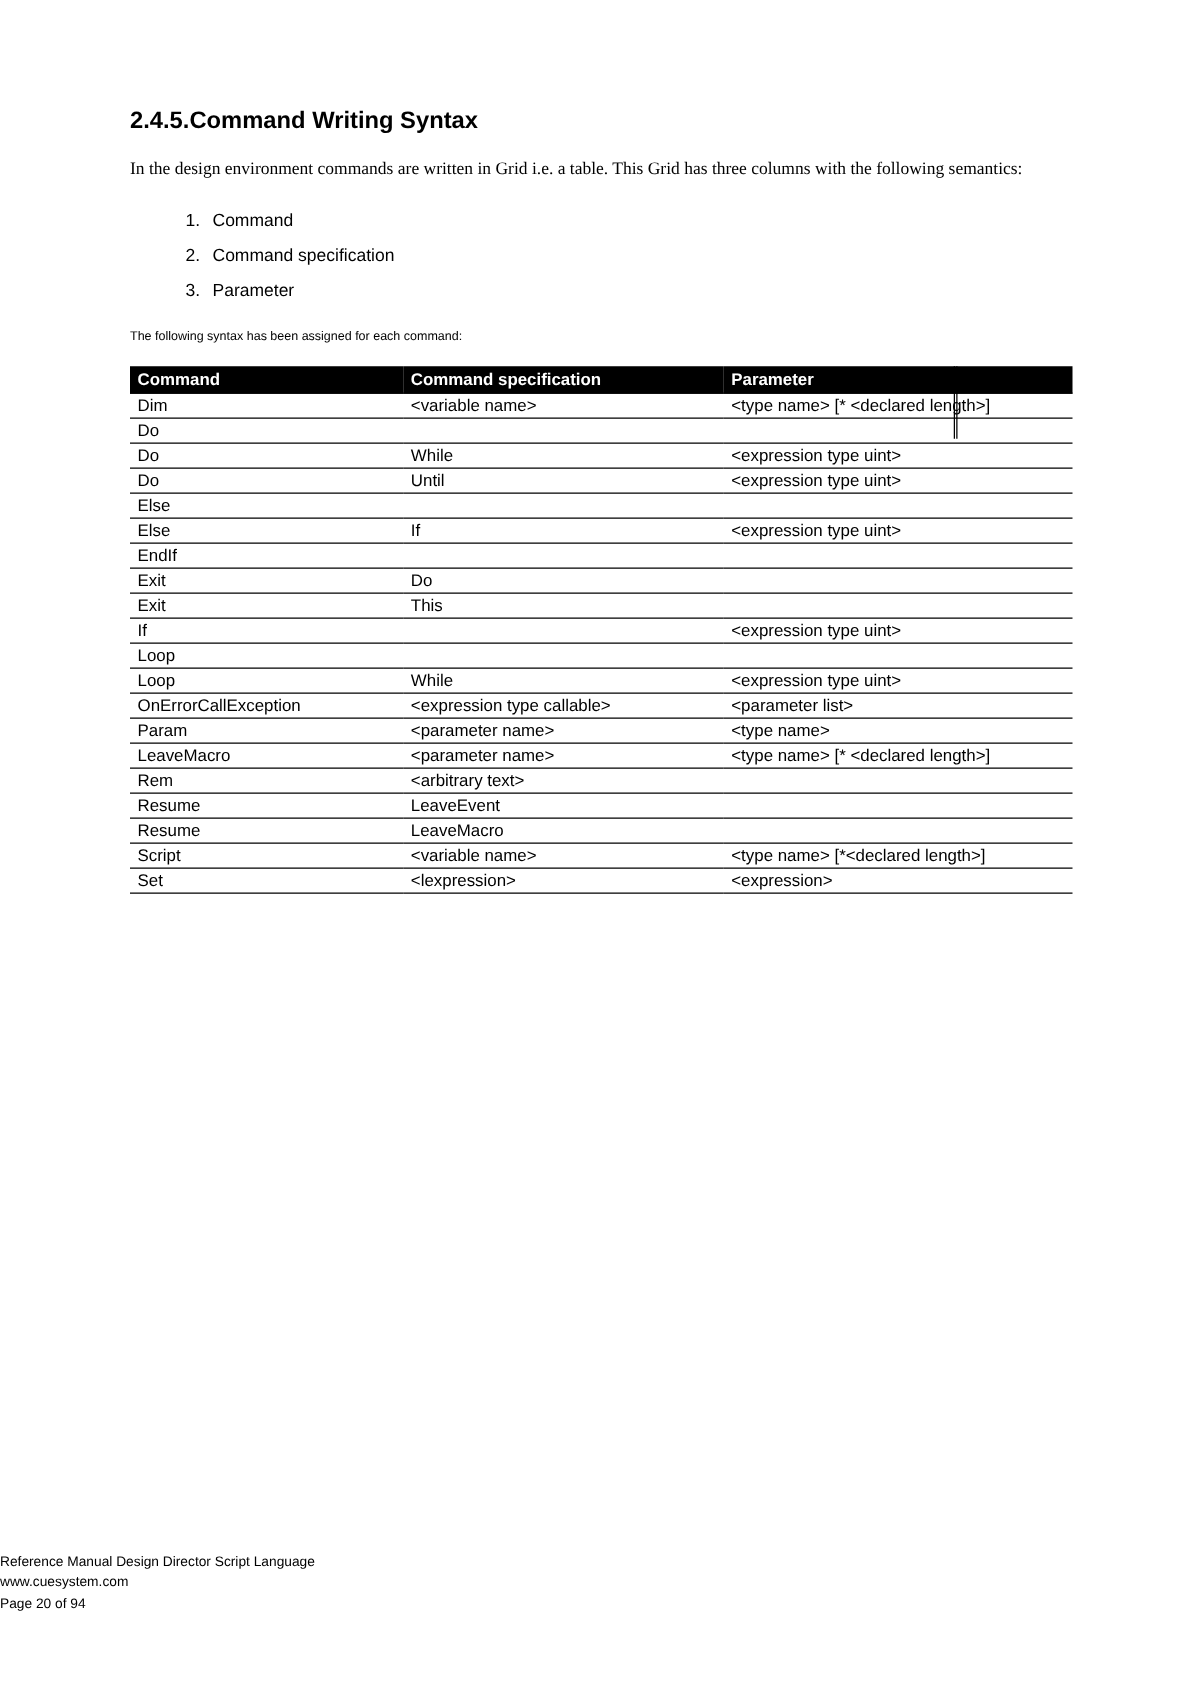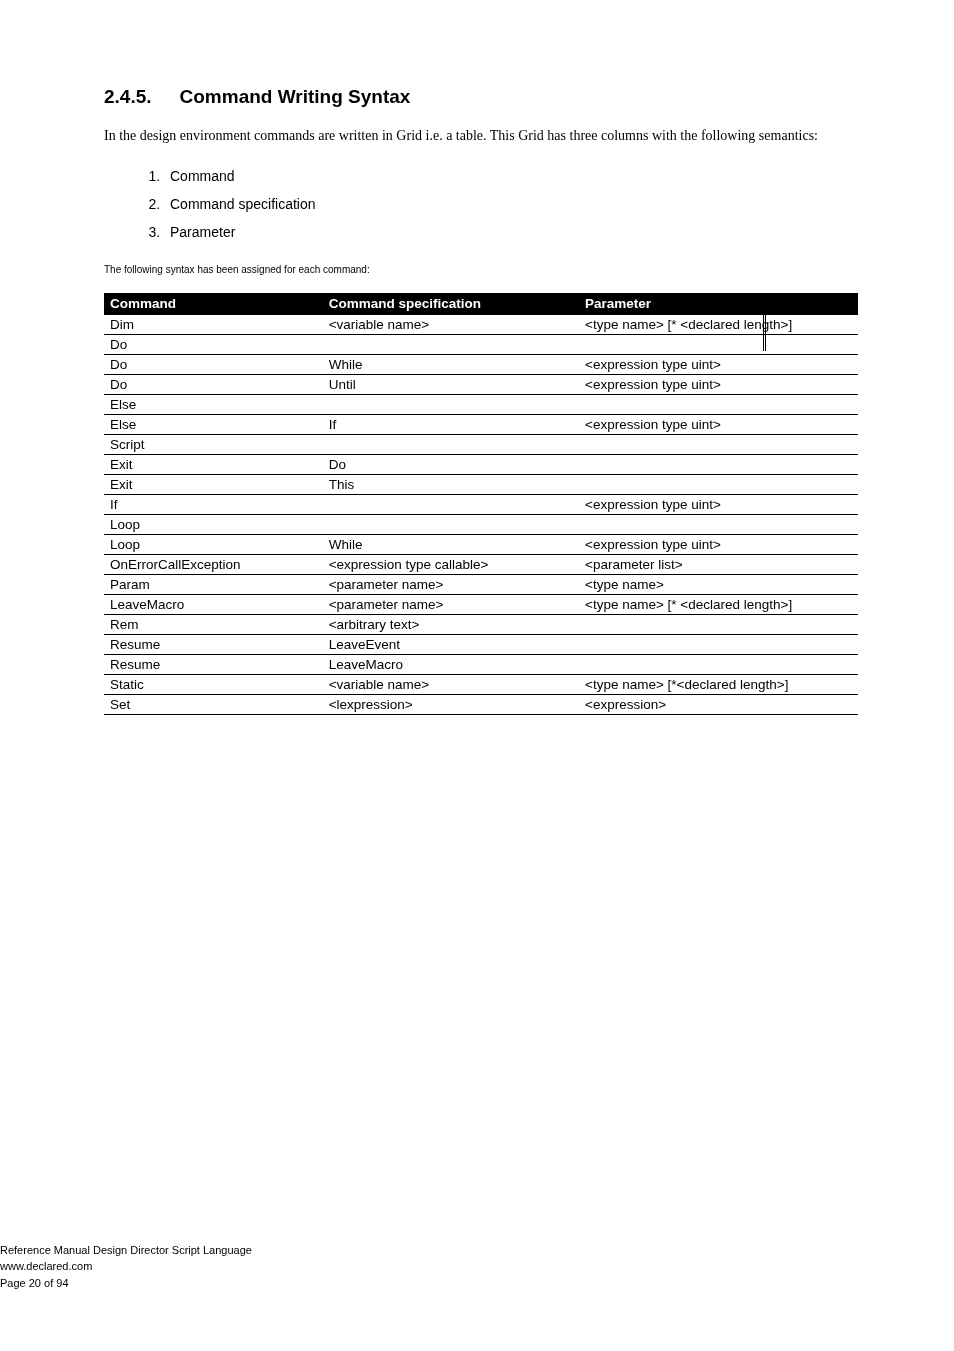--- a/index.html
+++ b/index.html
@@ -17,21 +17,21 @@
     position: relative;
     padding: 86px 96px 0 104px;
   }
   h2.section-heading {
     font-family: Verdana, Arial, sans-serif;
     font-weight: bold;
     font-size: 19px;
     color: #000;
     margin: 0 0 18px 0;
   }
-  h2.section-heading .num { display:inline-block; margin-right: 28px; }
+  h2.section-heading .num { display:inline-block; }
   p.body {
     font-size: 14px;
     line-height: 1.45;
     margin: 0 0 16px 0;
     text-align: justify;
     font-family: Liberation Serif, serif;
   }
   ol.numbered {
     margin: 0 0 18px 0;
     padding-left: 60px;
@@ -143,21 +143,21 @@
             <td>Else</td>
             <td></td>
             <td></td>
           </tr>
         <tr>
             <td>Else</td>
             <td>If</td>
             <td>&lt;expression type uint&gt;</td>
           </tr>
         <tr>
-            <td>Script</td>
+            <td>EndIf</td>
             <td></td>
             <td></td>
           </tr>
         <tr>
             <td>Exit</td>
             <td>Do</td>
             <td></td>
           </tr>
         <tr>
             <td>Exit</td>
@@ -203,32 +203,32 @@
             <td>Resume</td>
             <td>LeaveEvent</td>
             <td></td>
           </tr>
         <tr>
             <td>Resume</td>
             <td>LeaveMacro</td>
             <td></td>
           </tr>
         <tr>
-            <td>Static</td>
+            <td>Script</td>
             <td>&lt;variable name&gt;</td>
             <td>&lt;type name&gt; [*&lt;declared length&gt;]</td>
           </tr>
         <tr>
             <td>Set</td>
             <td>&lt;lexpression&gt;</td>
             <td>&lt;expression&gt;</td>
           </tr>
       </tbody>
     </table>
   </div>
 
   <div class="footer">
     <div>Reference Manual Design Director Script Language</div>
-    <div>www.declared.com</div>
+    <div>www.cuesystem.com</div>
     <div>Page 20 of 94</div>
   </div>
 
 </div>
 
 </body></html>

